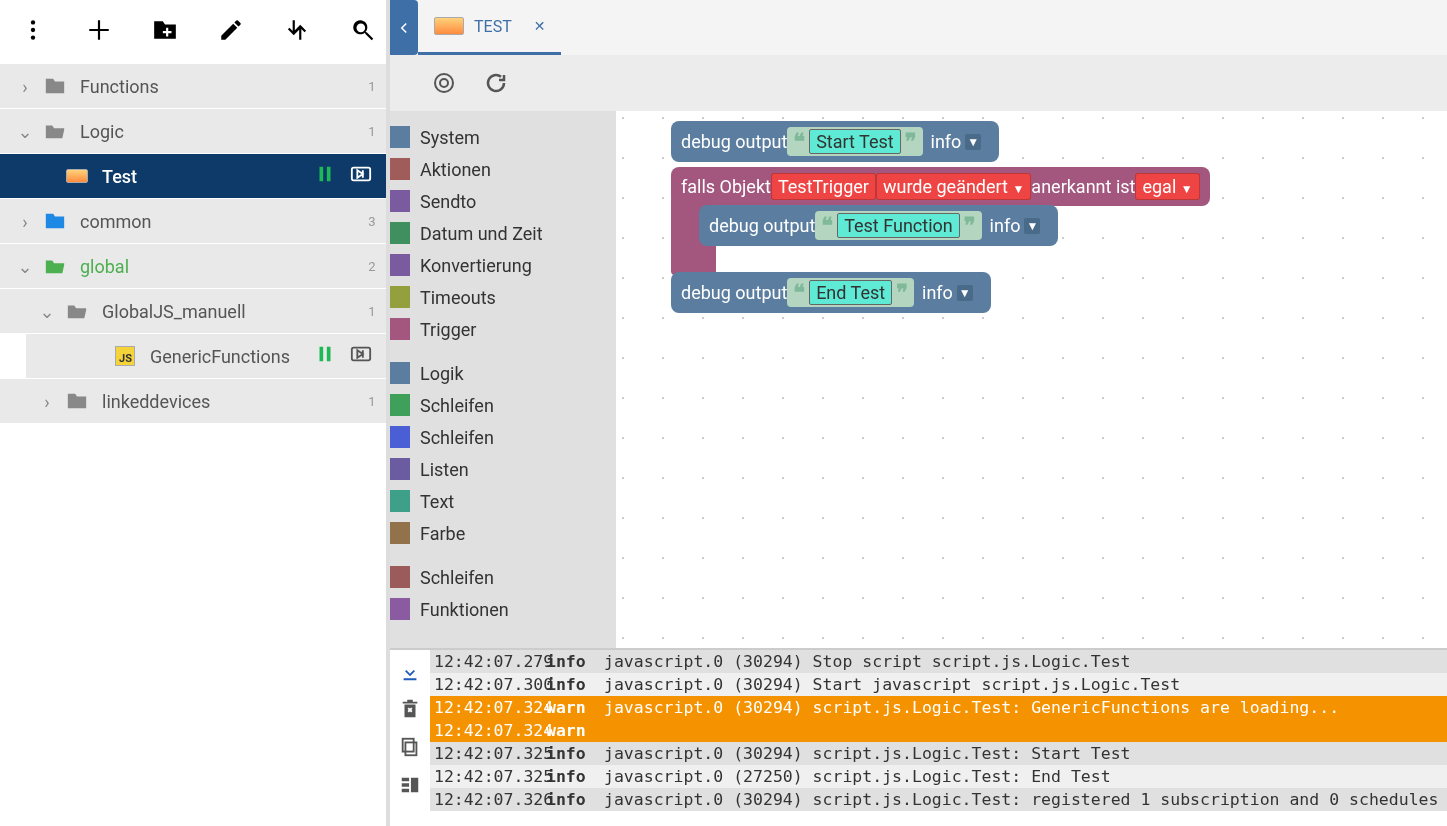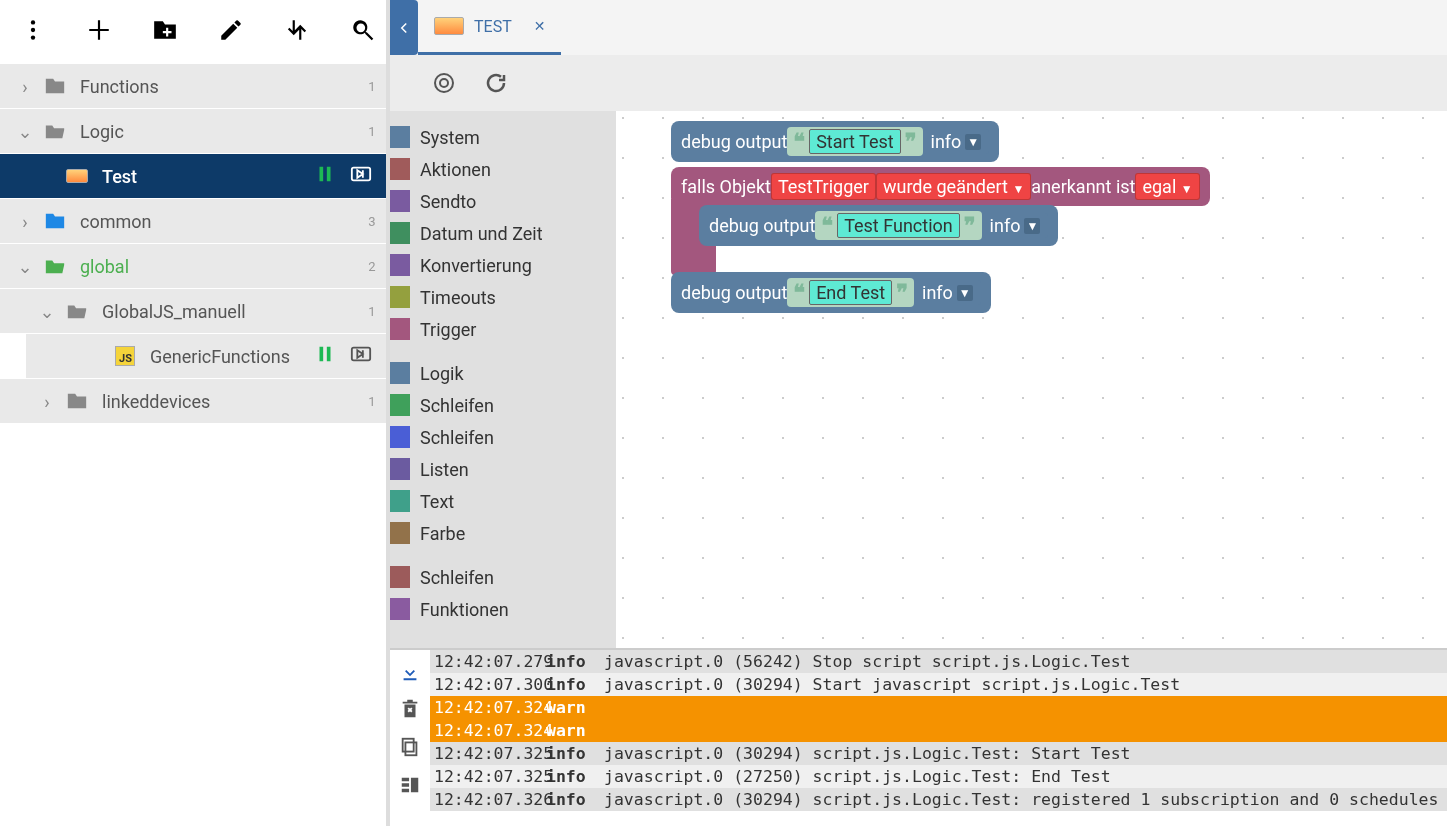--- a/index.html
+++ b/index.html
@@ -359,30 +359,31 @@
             <rect x="4" y="3" width="12" height="14" fill="none" stroke="#555" stroke-width="2"></rect>
           </svg>
       <svg viewBox="0 0 24 24">
             <path class="svg-ico" d="M3 4h8v4H3zm0 6h8v4H3zm0 6h8v4H3zm10-12h8v16h-8z"></path>
           </svg>
     </div>
     <div class="console-log" id="log">
           <div class="log-row">
             <span class="t">12:42:07.279</span>
             <span class="lv">info</span>
-            <span class="msg">javascript.0 (56242) Stop script script.js.Logic.Test</span>
+            <span class="msg">javascript.0 (30294) Stop script script.js.Logic.Test</span>
           </div>
           <div class="log-row">
             <span class="t">12:42:07.300</span>
             <span class="lv">info</span>
             <span class="msg">javascript.0 (30294) Start javascript script.js.Logic.Test</span>
           </div>
           <div class="log-row warn">
             <span class="t">12:42:07.324</span>
             <span class="lv">warn</span>
+            <span class="msg">javascript.0 (30294) script.js.Logic.Test: GenericFunctions are loading...</span>
           </div>
           <div class="log-row warn">
             <span class="t">12:42:07.324</span>
             <span class="lv">warn</span>
           </div>
           <div class="log-row">
             <span class="t">12:42:07.325</span>
             <span class="lv">info</span>
             <span class="msg">javascript.0 (30294) script.js.Logic.Test: Start Test</span>
           </div>

